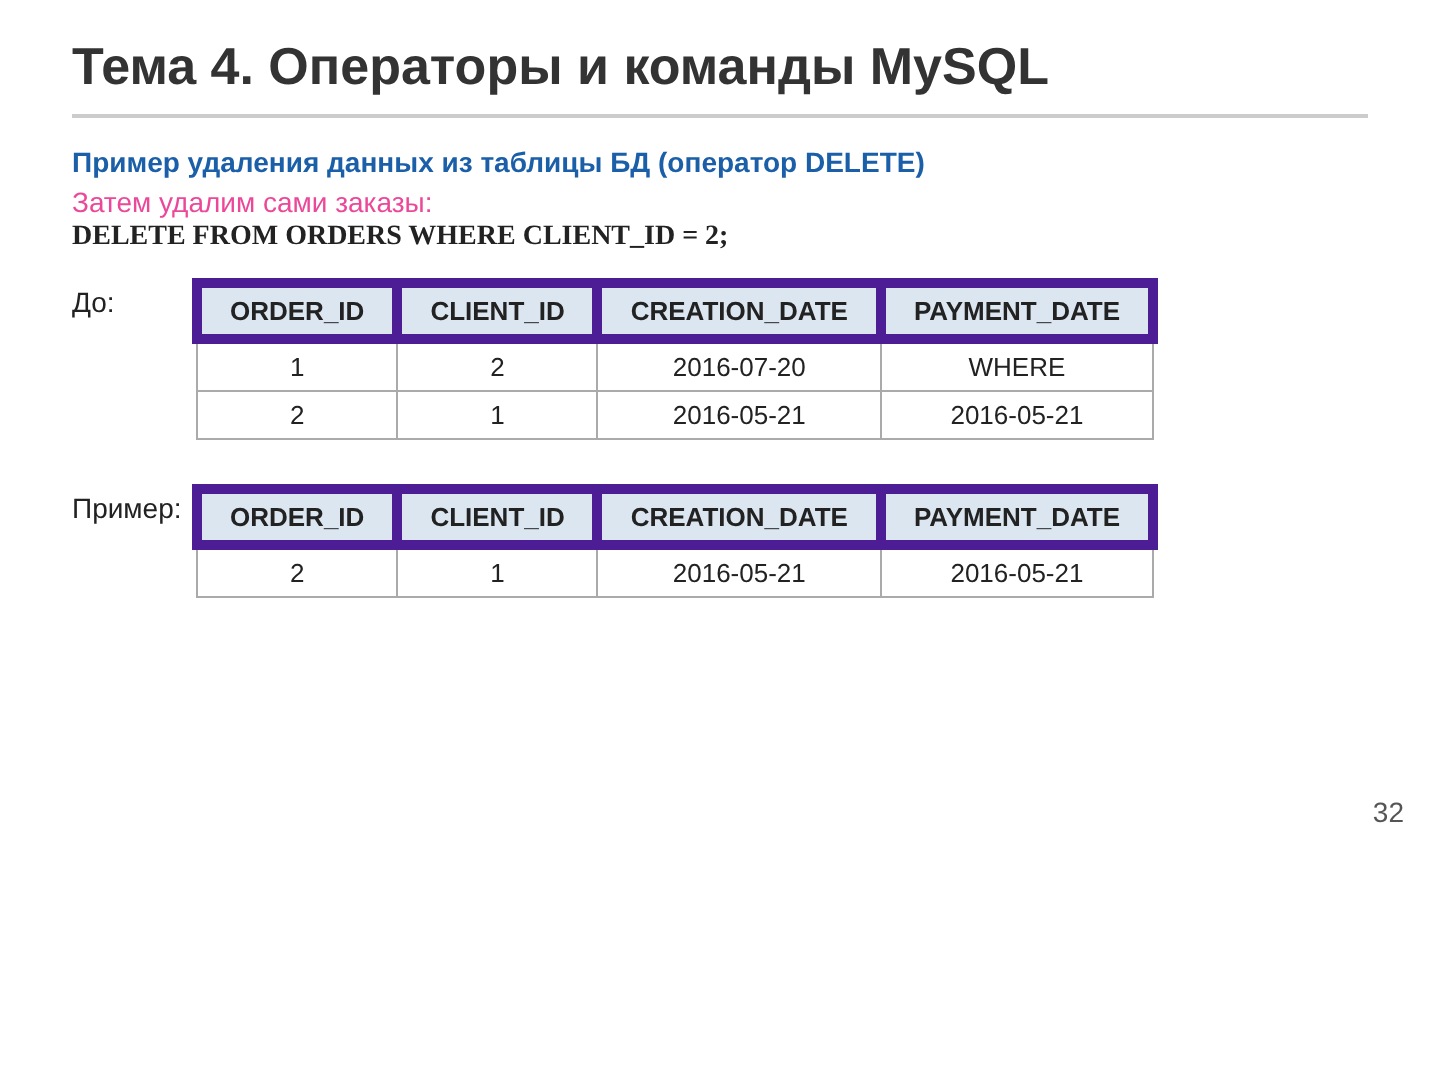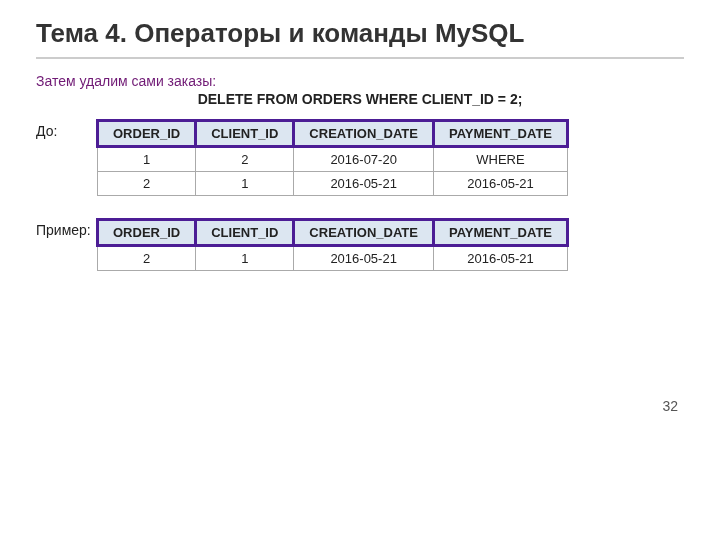--- a/index.html
+++ b/index.html
@@ -32,31 +32,30 @@
 
     .subtitle {
       font-weight: bold;
       color: #1a5fa8;
       font-size: 14px;
       margin-bottom: 4px;
     }
 
     .text-line {
       font-size: 14px;
-      color: #701a75;
+      color: #ec4899;
       margin-bottom: 2px;
     }
 
     .code-line {
-      font-family: Liberation Sans, sans-serif;
+      font-family: Liberation Serif, serif;
       font-size: 14px;
       color: #222;
       margin-bottom: 12px;
       font-weight: bold;
-      text-align: center;
     }
 
     .section {
       display: flex;
       align-items: flex-start;
       margin-bottom: 22px;
       margin-top: 4px;
     }
 
     .section-label {
@@ -66,50 +65,51 @@
       padding-top: 4px;
     }
 
     table {
       border-collapse: collapse;
       font-size: 13px;
     }
 
     table th {
       background: #dce6f1;
-      border: 3px solid #4c1d95;
+      border: 5px solid #4c1d95;
       padding: 4px 14px;
       font-weight: bold;
       text-align: center;
       color: #222;
     }
 
     table td {
       border: 1px solid #aaa;
       padding: 4px 14px;
       text-align: center;
       color: #222;
       background: #fff;
     }
 
     .page-number {
       position: absolute;
       bottom: 14px;
-      right: 42px;
+      right: 18px;
       font-size: 14px;
       color: #555;
     }
   </style>
 </head>
 <body>
 
 <div class="page">
 
   <div class="title">Тема 4. Операторы и команды MySQL</div>
 
+  <div class="subtitle">Пример удаления данных из таблицы БД (оператор DELETE)</div>
   <div class="text-line">Затем удалим сами заказы:</div>
   <div class="code-line">DELETE FROM ORDERS WHERE CLIENT_ID = 2;</div>
 
   <div class="section">
     <div class="section-label">До:</div>
     <table>
       <thead>
         <tr>
           <th>ORDER_ID</th>
           <th>CLIENT_ID</th>

